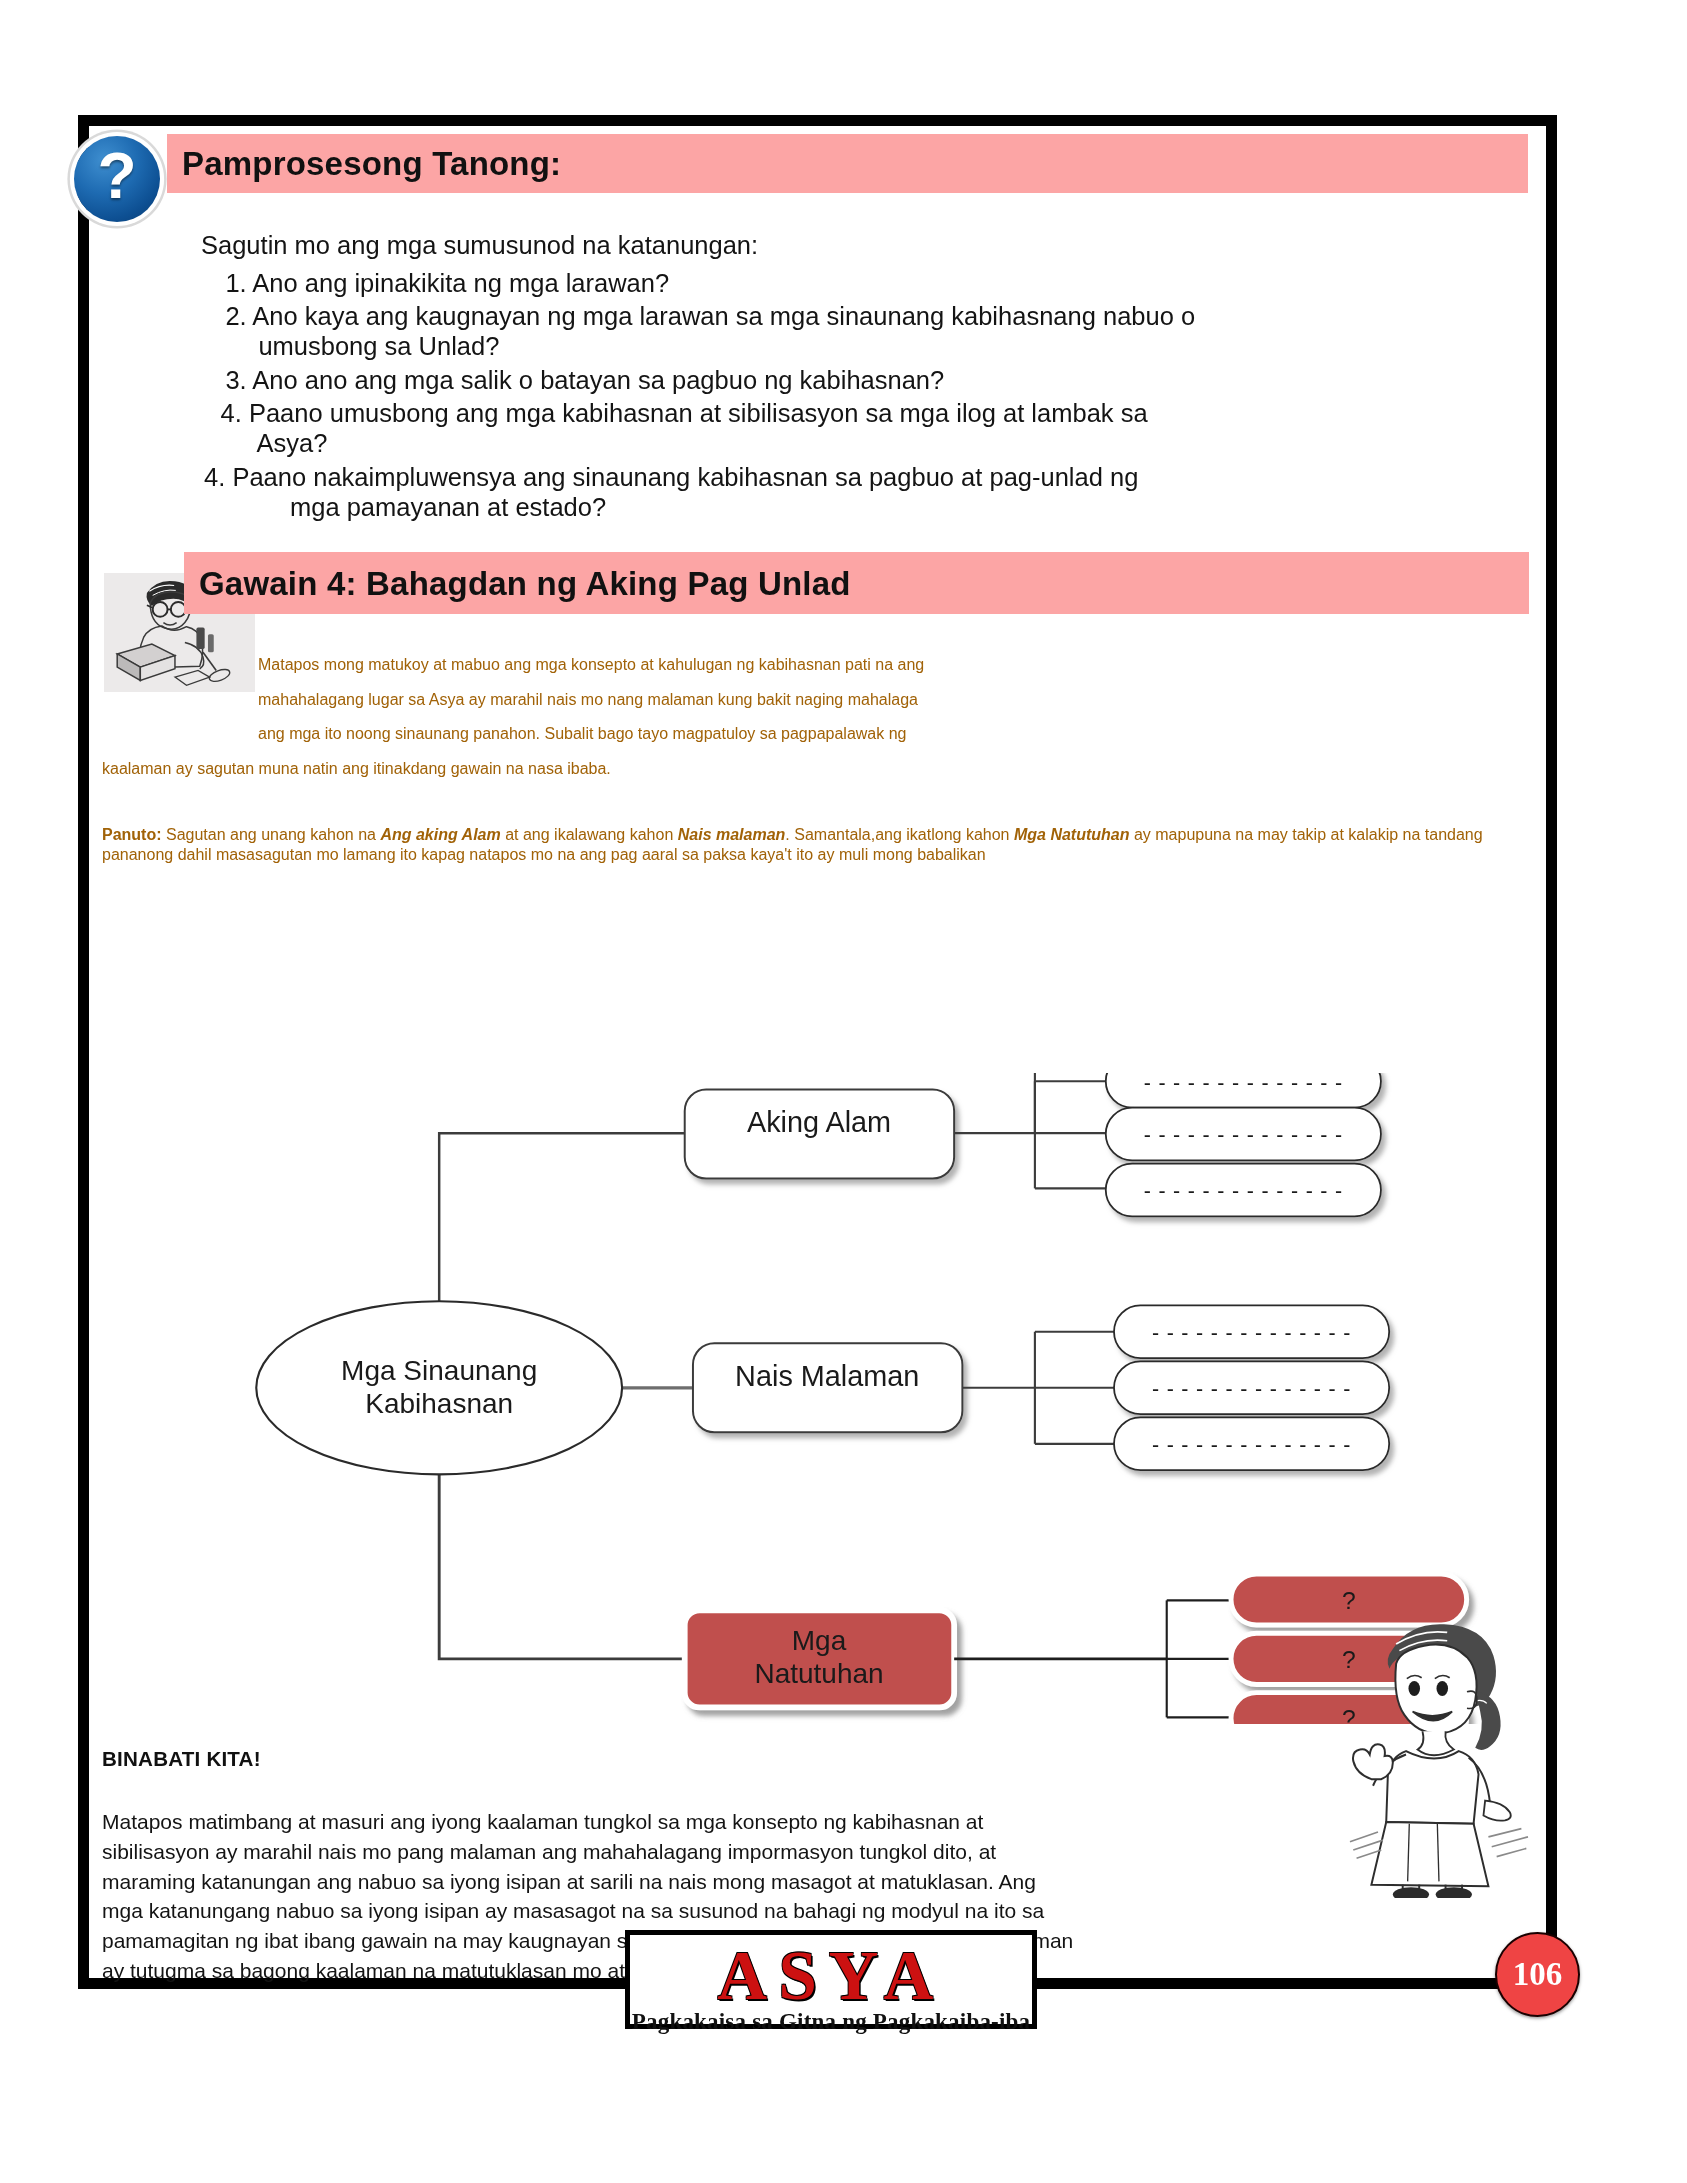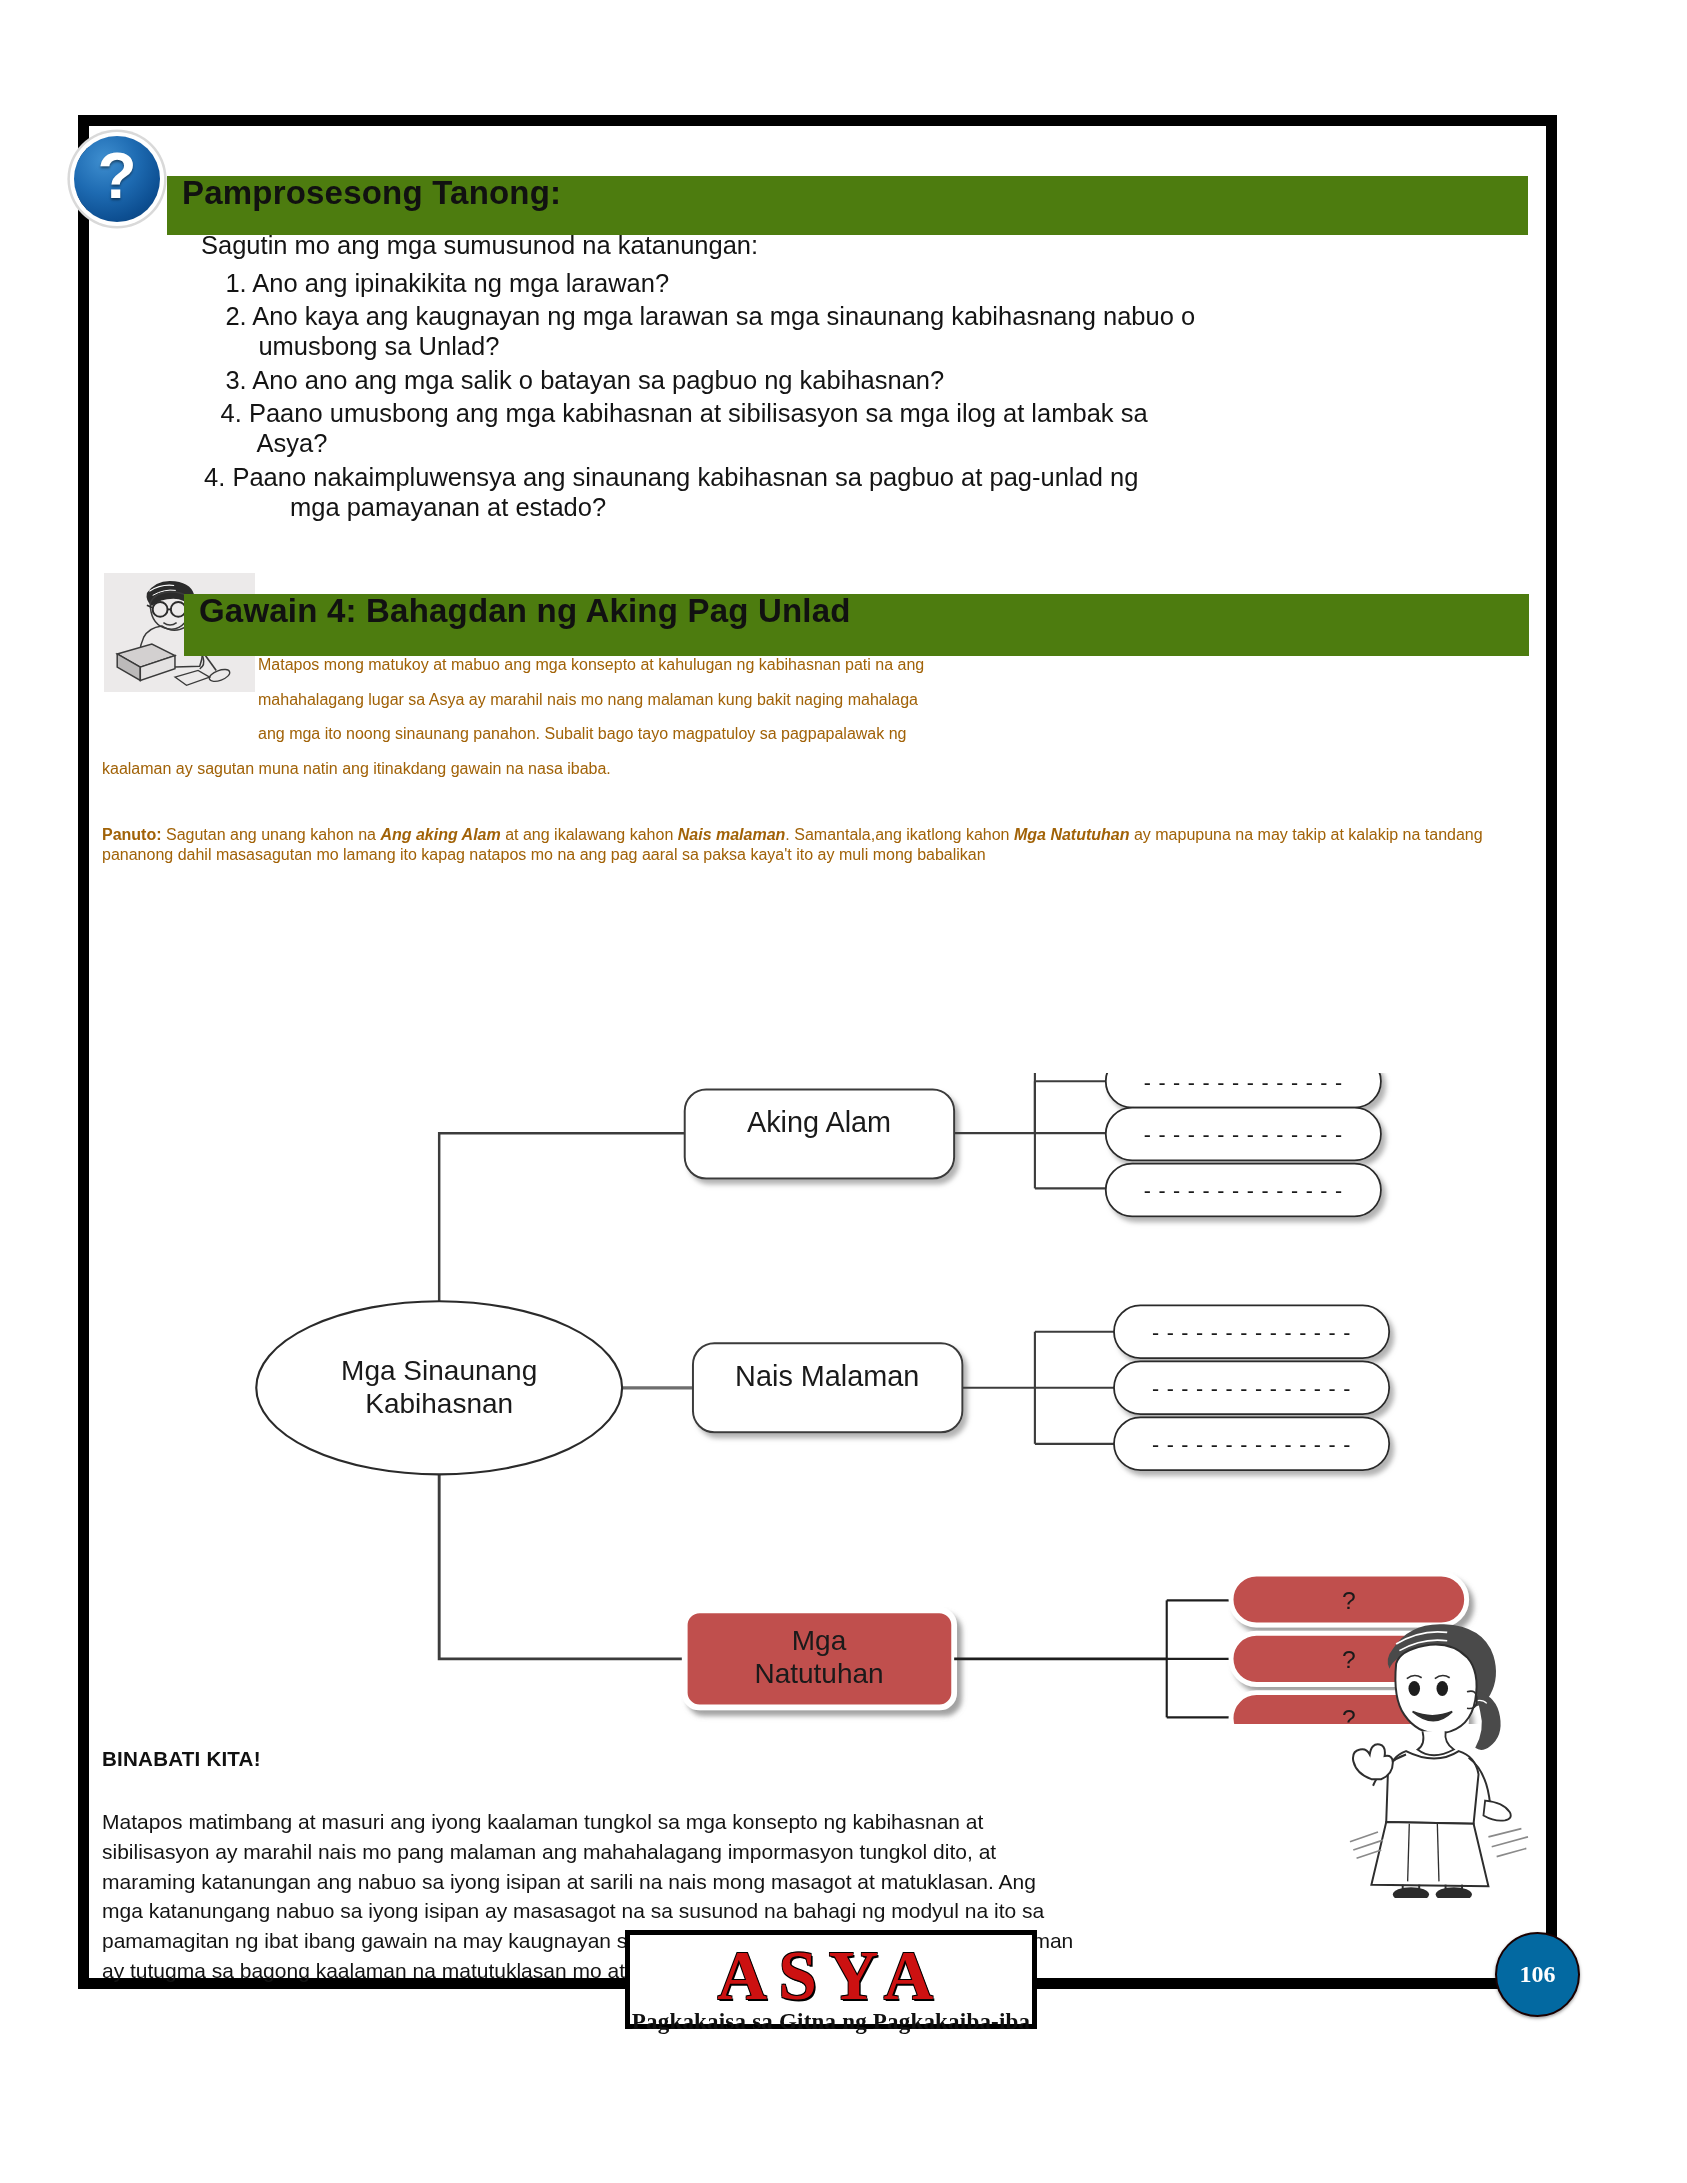--- a/index.html
+++ b/index.html
@@ -32,24 +32,23 @@
   .page-frame-inner {
     position: absolute;
     left: 0; top: 0; right: 0; bottom: 0;
     background: #ffffff;
     padding: 0;
   }
 
   
   .section-bar {
     position: absolute;
-    background: #4d7c0f;
+    background: #fca5a5;
     display: flex;
-    align-items: flex-start;
-    margin-top: 42px;
+    align-items: center;
   }
   .section-bar .bar-title {
     font-size: 33px;
     font-weight: bold;
     color: #111111;
     letter-spacing: 0.2px;
     padding-left: 15px;
     line-height: 1;
   }
 
@@ -166,26 +165,26 @@
     letter-spacing: 0.2px;
     margin-top: -3.3px;
     padding-bottom: 6.6px;
   }
 
   .page-badge {
     position: absolute;
     width: 81px;
     height: 81px;
     border-radius: 50%;
-    background: #0369a1;
+    background: #ef4444;
     border: 2.5px solid #1a0000;
     color: #ffffff;
     font-family: "Liberation Serif", serif;
     font-weight: bold;
-    font-size: 24px;
+    font-size: 33px;
     display: flex;
     align-items: center;
     justify-content: center;
     box-shadow: 0 1.6px 3.3px rgba(0,0,0,0.4);
   }
 </style>
 </head>
 <body>
 
 <div class="page-frame">

